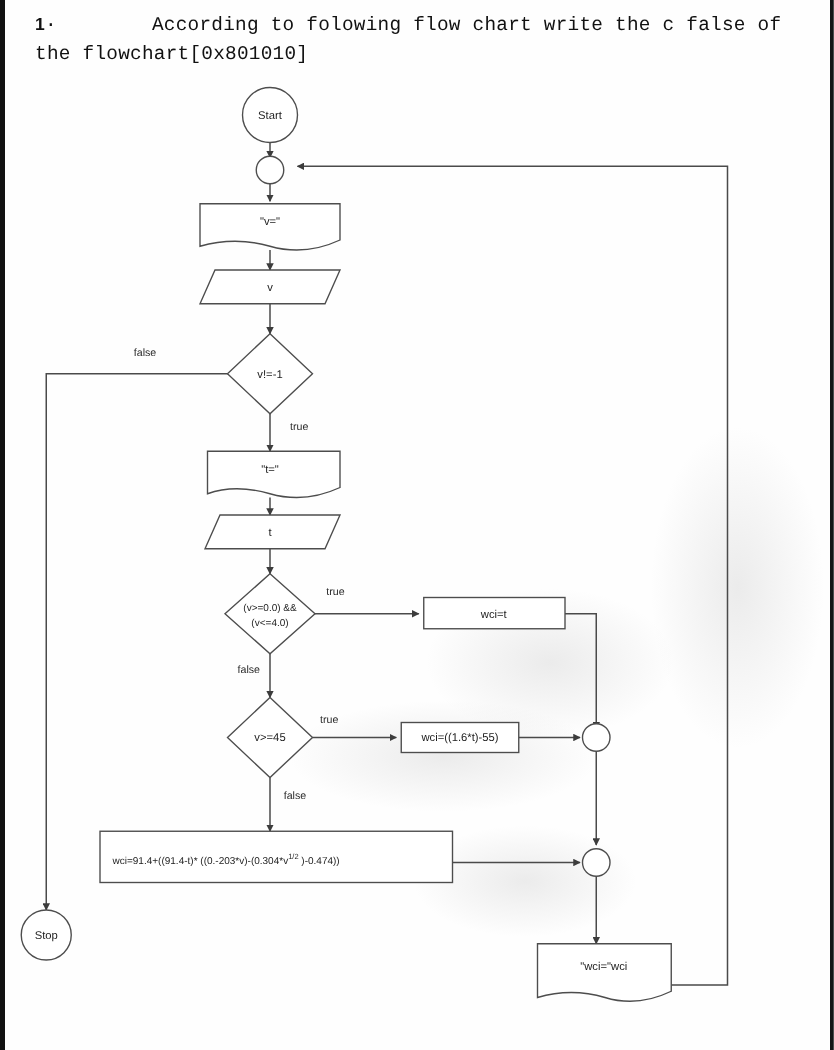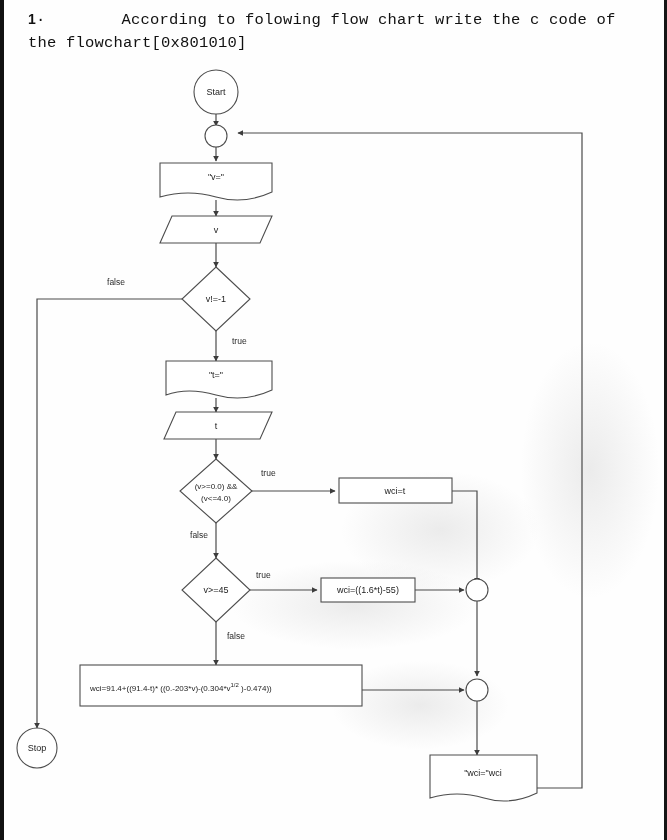--- a/index.html
+++ b/index.html
@@ -93,21 +93,21 @@
   }
 </style>
 </head>
 <body>
 
 <div id="page">
 
   <div class="scan-edge-left"></div>
   <div class="scan-edge-right"></div>
 
-  <div class="question"><span class="qnum">1</span><span>·        According to folowing flow chart write the c code of the flowchart[0x801010]</span></div>
+  <div class="question"><span class="qnum">1</span><span>·        According to folowing flow chart write the c false of the flowchart[0x801010]</span></div>
 
   <div class="smudge" style="left:340px; top:470px; width:200px; height:120px;"></div>
   <div class="smudge" style="left:230px; top:560px; width:250px; height:90px;"></div>
   <div class="smudge" style="left:330px; top:660px; width:180px; height:90px;"></div>
   <div class="smudge" style="left:520px; top:340px; width:140px; height:260px;"></div>
 
   <svg id="chart-svg" viewBox="0 0 667 840">
     <defs>
       <marker id="arrow" viewBox="0 0 10 10" refX="9" refY="5" markerWidth="5" markerHeight="5" orient="auto-start-reverse">
         <path d="M 0 0 L 10 5 L 0 10 z" fill="#3c3c3c"></path>

